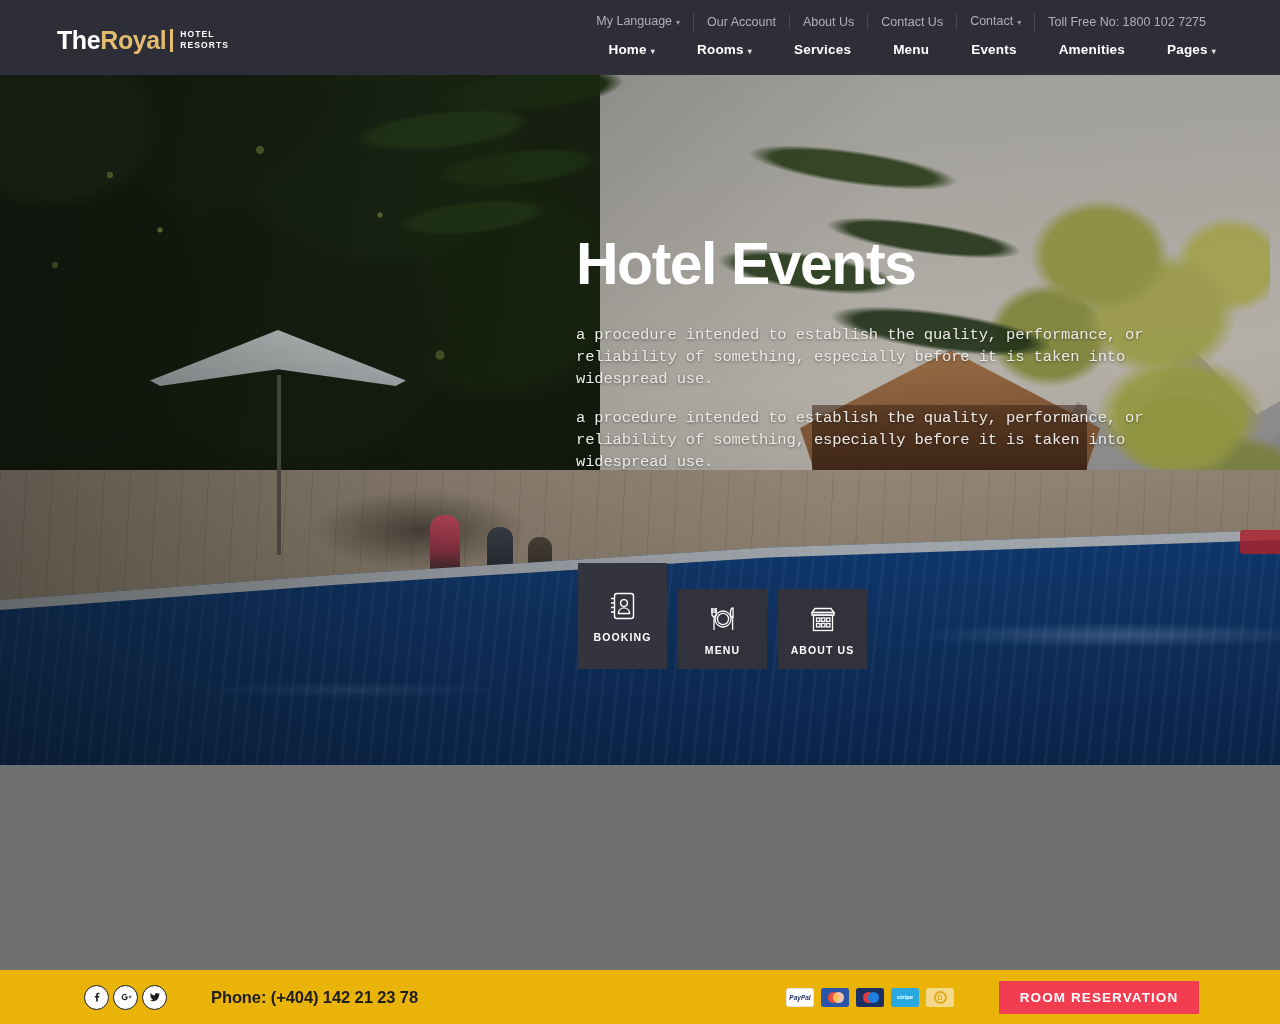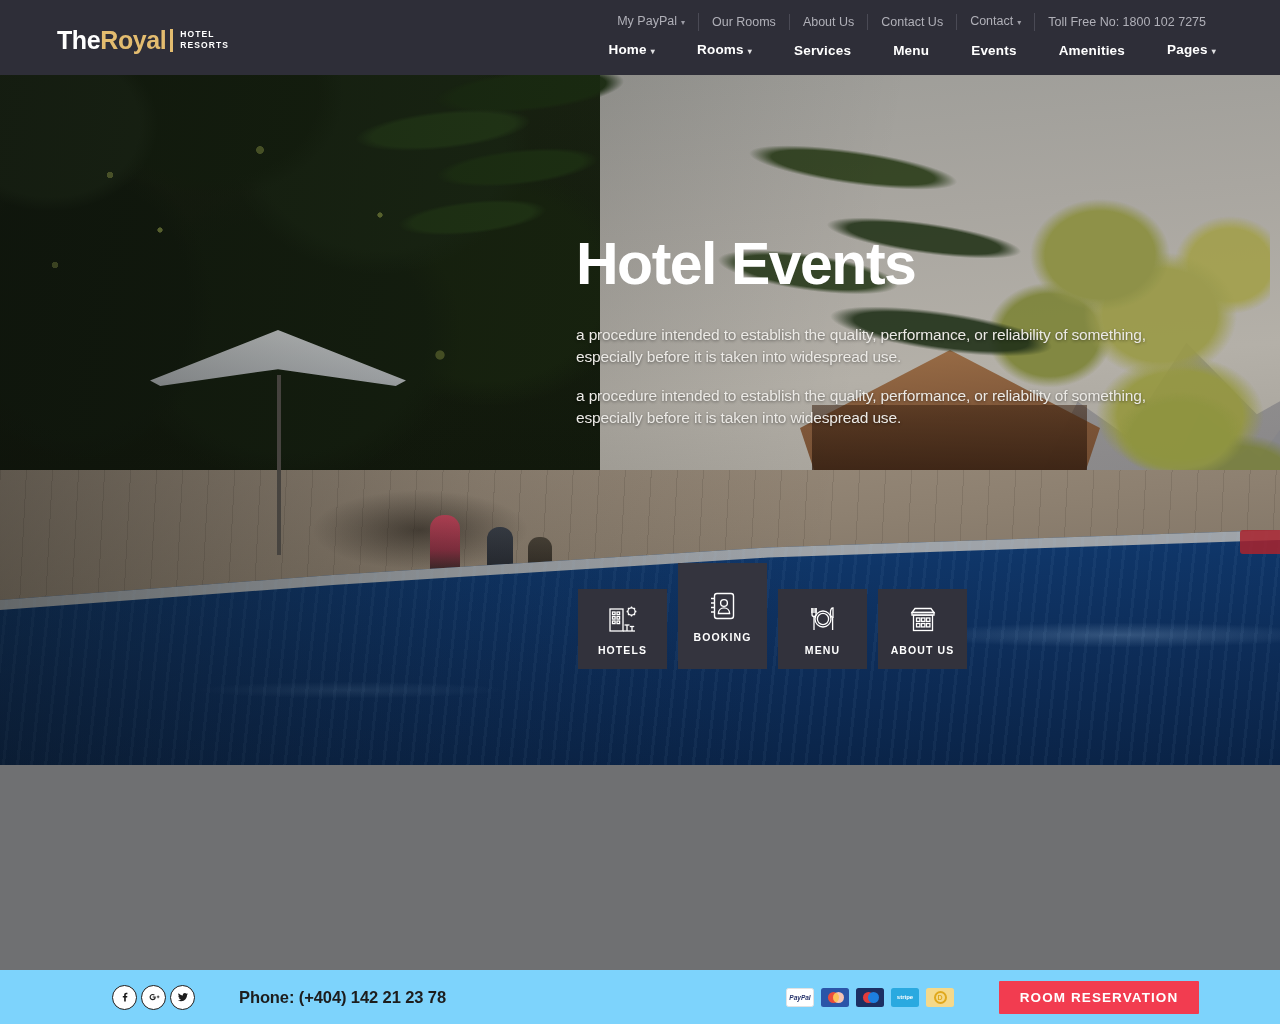--- a/index.html
+++ b/index.html
@@ -43,21 +43,21 @@
   .topnav-item {
     color:#b0b0b8; font-size:12.5px; padding:0 13px;
     border-right:1px solid #4a4a55; line-height:16px;
     white-space:nowrap; cursor:pointer;
   }
   .topnav-item:last-child { border-right:none; padding-right:4px; }
   .caret { font-size:8px; margin-left:4px; opacity:.85; }
 
   .mainnav {
     position:absolute; right:64px; top:40px;
-    display:flex; align-items:center;
+    display:flex; 
   }
   .mainnav-item {
     color:#ffffff; font-size:13.5px; font-weight:bold;
     padding:0 21px; line-height:20px; white-space:nowrap;
     cursor:pointer; letter-spacing:.2px;
   }
   .mainnav-item:last-child { padding-right:0; }
 
   
   .hero {
@@ -231,20 +231,21 @@
     vertical-align:-3px;
   }
   .hero-title {
     font-size:59px; color:#ffffff; font-weight:bold;
     letter-spacing:-1.5px; line-height:1; margin-bottom:30px;
   }
   .hero-para {
     font-size:15.5px; color:#eceae6; line-height:1.42;
     margin-bottom:17px; letter-spacing:-0.15px;
     text-shadow:0 1px 3px rgba(0,0,0,.45);
+    font-family:Liberation Mono, monospace;
   }
 
   .tiles {
     position:absolute; left:578px; top:488px; z-index:10;
     display:flex; align-items:flex-end; gap:11px;
   }
   .tile {
     width:89px; height:80px; background:#32323c;
     display:flex; flex-direction:column;
     align-items:center; justify-content:center;
@@ -260,21 +261,21 @@
 
   
   .gray-band {
     position:absolute; top:765px; left:0; width:1280px; height:205px;
     background:#6f7072;
   }
 
   
   .footer {
     position:absolute; bottom:0; left:0; width:1280px; height:54px;
-    background:#7dd3fc; display:flex; align-items:center;padding-left:28px;
+    background:#eab308; display:flex; align-items:center;
   }
   .social {
     display:flex; align-items:center; gap:4px; margin-left:84px;
   }
   .social-btn {
     width:25px; height:25px; border-radius:50%;
     border:1.4px solid #1d1d1d; display:flex;
     align-items:center; justify-content:center; cursor:pointer;
     background:#fff;
   }
@@ -325,23 +326,23 @@
     </div>
     <div class="logo-bar"></div>
     <div class="logo-sub">
       <span>HOTEL</span>
       <span>RESORTS</span>
     </div>
   </div>
 
   <div class="topnav">
     <div class="topnav-item">
-      <span>My PayPal</span><span class="caret">▾</span>
-    </div>
-    <div class="topnav-item">Our Rooms</div>
+      <span>My Language</span><span class="caret">▾</span>
+    </div>
+    <div class="topnav-item">Our Account</div>
     <div class="topnav-item">About Us</div>
     <div class="topnav-item">Contact Us</div>
     <div class="topnav-item">
       <span>Contact</span><span class="caret">▾</span>
     </div>
     <div class="topnav-item">Toll Free No: 1800 102 7275</div>
   </div>
 
   <div class="mainnav">
     <div class="mainnav-item">
@@ -388,41 +389,20 @@
   </div>
 
   <div class="hero-content">
     <h1 class="hero-title">Hotel Events</h1>
     <p class="hero-para">a procedure intended to establish the quality, performance, or reliability of something, especially before it is taken into widespread use.</p>
     <p class="hero-para">a procedure intended to establish the quality, performance, or reliability of something, especially before it is taken into widespread use.</p>
   </div>
 
   <div class="tiles">
 
-    <div class="tile">
-      <span class="tile-icon">
-        <svg viewBox="0 0 34 34" fill="none" stroke="#ffffff" stroke-width="1.3">
-          <rect x="4" y="7" width="13" height="22"></rect>
-          <rect x="6.5" y="10" width="2.6" height="2.6"></rect>
-            <rect x="11" y="10" width="2.6" height="2.6"></rect>
-          <rect x="6.5" y="14.5" width="2.6" height="2.6"></rect>
-            <rect x="11" y="14.5" width="2.6" height="2.6"></rect>
-          <rect x="6.5" y="19" width="2.6" height="2.6"></rect>
-            <rect x="11" y="19" width="2.6" height="2.6"></rect>
-          <path d="M17 29h12"></path>
-            <path d="M21 29v-6"></path>
-            <path d="M18.5 23h5"></path>
-          <path d="M26 29v-5"></path>
-            <path d="M23.8 24.5h4.4"></path>
-          <circle cx="25.5" cy="9.5" r="3.6"></circle>
-          <path d="M25.5 4.6v1.4M25.5 13v1.4M20.6 9.5H22M29 9.5h1.4M22 6l1 1M28 12l1 1M29 6l-1 1M23 12l-1 1"></path>
-        </svg>
-      </span>
-      <span class="tile-label">HOTELS</span>
-    </div>
 
     <div class="tile active">
       <span class="tile-icon">
         <svg viewBox="0 0 34 34" fill="none" stroke="#ffffff" stroke-width="1.4">
           <rect x="8.5" y="4.5" width="19" height="25" rx="2.5"></rect>
           <path d="M5 9.5h4M5 14h4M5 18.5h4M5 23h4"></path>
           <circle cx="18" cy="14" r="3.4"></circle>
           <path d="M12.4 24.5c0-3.3 2.5-5.6 5.6-5.6s5.6 2.3 5.6 5.6z"></path>
         </svg>
       </span>

